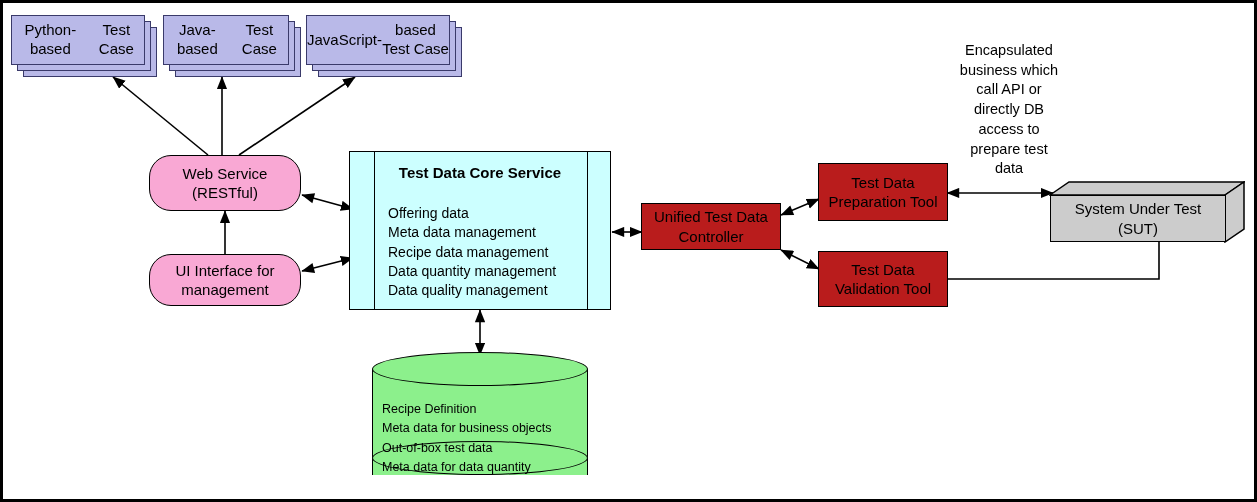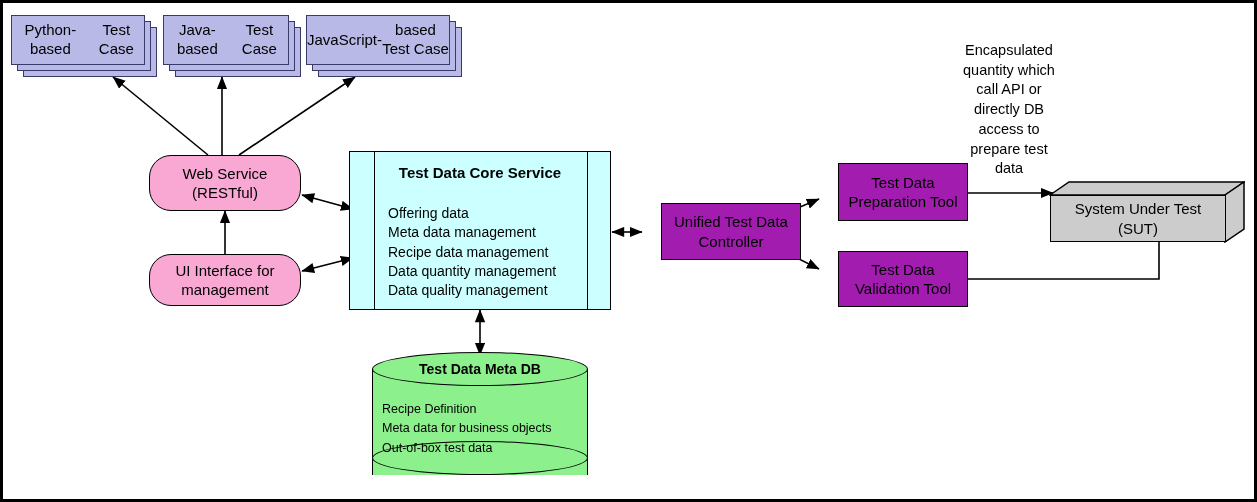--- a/index.html
+++ b/index.html
@@ -63,25 +63,24 @@
     line-height: 1.25;
   }
   .rounded-yellow {
     background: #f9a8d4;
     border: 1.5px solid #000000;
     border-radius: 22px;
     font-size: 15px;
     line-height: 1.3;
   }
   .rect-yellow {
-    background: #a21caf;
+    background: #b91c1c;
     border: 1.5px solid #000000;
     font-size: 15px;
     line-height: 1.3;
-    margin-left: 20px;
   }
   .core-box {
     background: #ccffff;
     border: 1.5px solid #000000;
     box-sizing: border-box;
     position: absolute;
     z-index: 4;
   }
   .core-divider {
     position: absolute;
@@ -257,29 +256,29 @@
       <div>Recipe data management</div>
       <div>Data quantity management</div>
       <div>Data quality management</div>
     </div>
   </div>
 
   <div class="db-cyl" style="left:369px; top:349px; width:216px; height:140px;">
     <div class="db-body" style="top:17px; height:106px;"></div>
     <div class="db-ellipse" style="top:89px; height:34px;"></div>
     <div class="db-ellipse" style="top:0px; height:34px;"></div>
-    <div class="db-title" style="top:9px;">Test Data Meta DB</div>
     <div class="db-list" style="left:10px; top:48px;">
       <div>Recipe Definition</div>
       <div>Meta data for business objects</div>
       <div>Out-of-box test data</div>
-    </div>
-  </div>
-
-  <div class="node rect-yellow" style="left:638px; top:200px; width:140px; height:57px;">
+      <div>Meta data for data quantity</div>
+    </div>
+  </div>
+
+  <div class="node rect-yellow" style="left:638px; top:200px; width:140px; height:47px;">
     <span class="lbl-line">Unified Test Data</span>
     <span class="lbl-line">Controller</span>
   </div>
 
   <div class="node rect-yellow" style="left:815px; top:160px; width:130px; height:58px;">
     <span class="lbl-line">Test Data</span>
     <span class="lbl-line">Preparation Tool</span>
   </div>
 
   <div class="node rect-yellow" style="left:815px; top:248px; width:130px; height:56px;">
@@ -293,21 +292,21 @@
       <polygon points="176,14 195,1 195,48 176,61" fill="#cccccc" stroke="#000000" stroke-width="1.5"></polygon>
     </svg>
     <div class="sut-front" style="left:1px; top:14px; width:176px; height:47px;">
       <span class="lbl-line">System Under Test</span>
       <span class="lbl-line">(SUT)</span>
     </div>
   </div>
 
   <div class="annot" style="left:942px; top:38px; width:128px;">
     <div>Encapsulated</div>
-    <div>quantity which</div>
+    <div>business which</div>
     <div>call API or</div>
     <div>directly DB</div>
     <div>access to</div>
     <div>prepare test</div>
     <div>data</div>
   </div>
 
 </div>
 
 </body></html>

